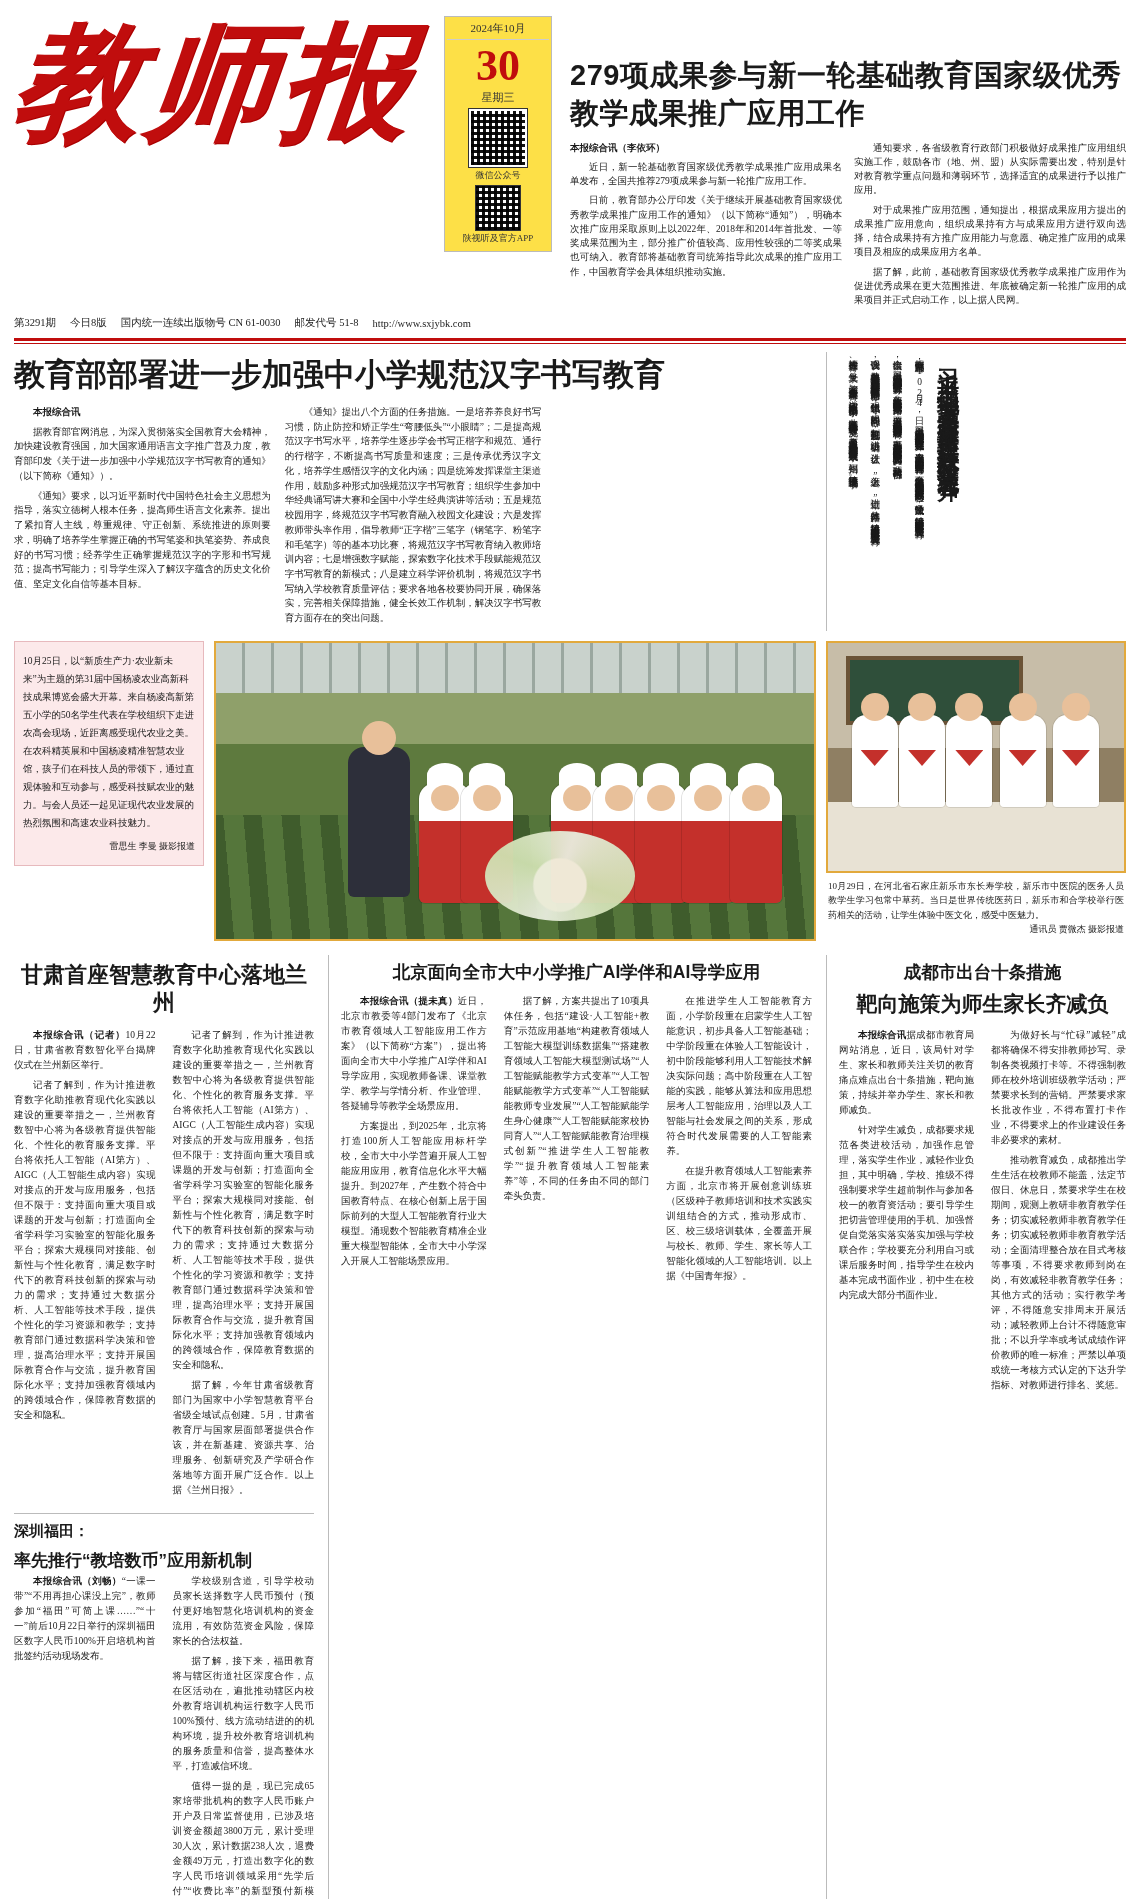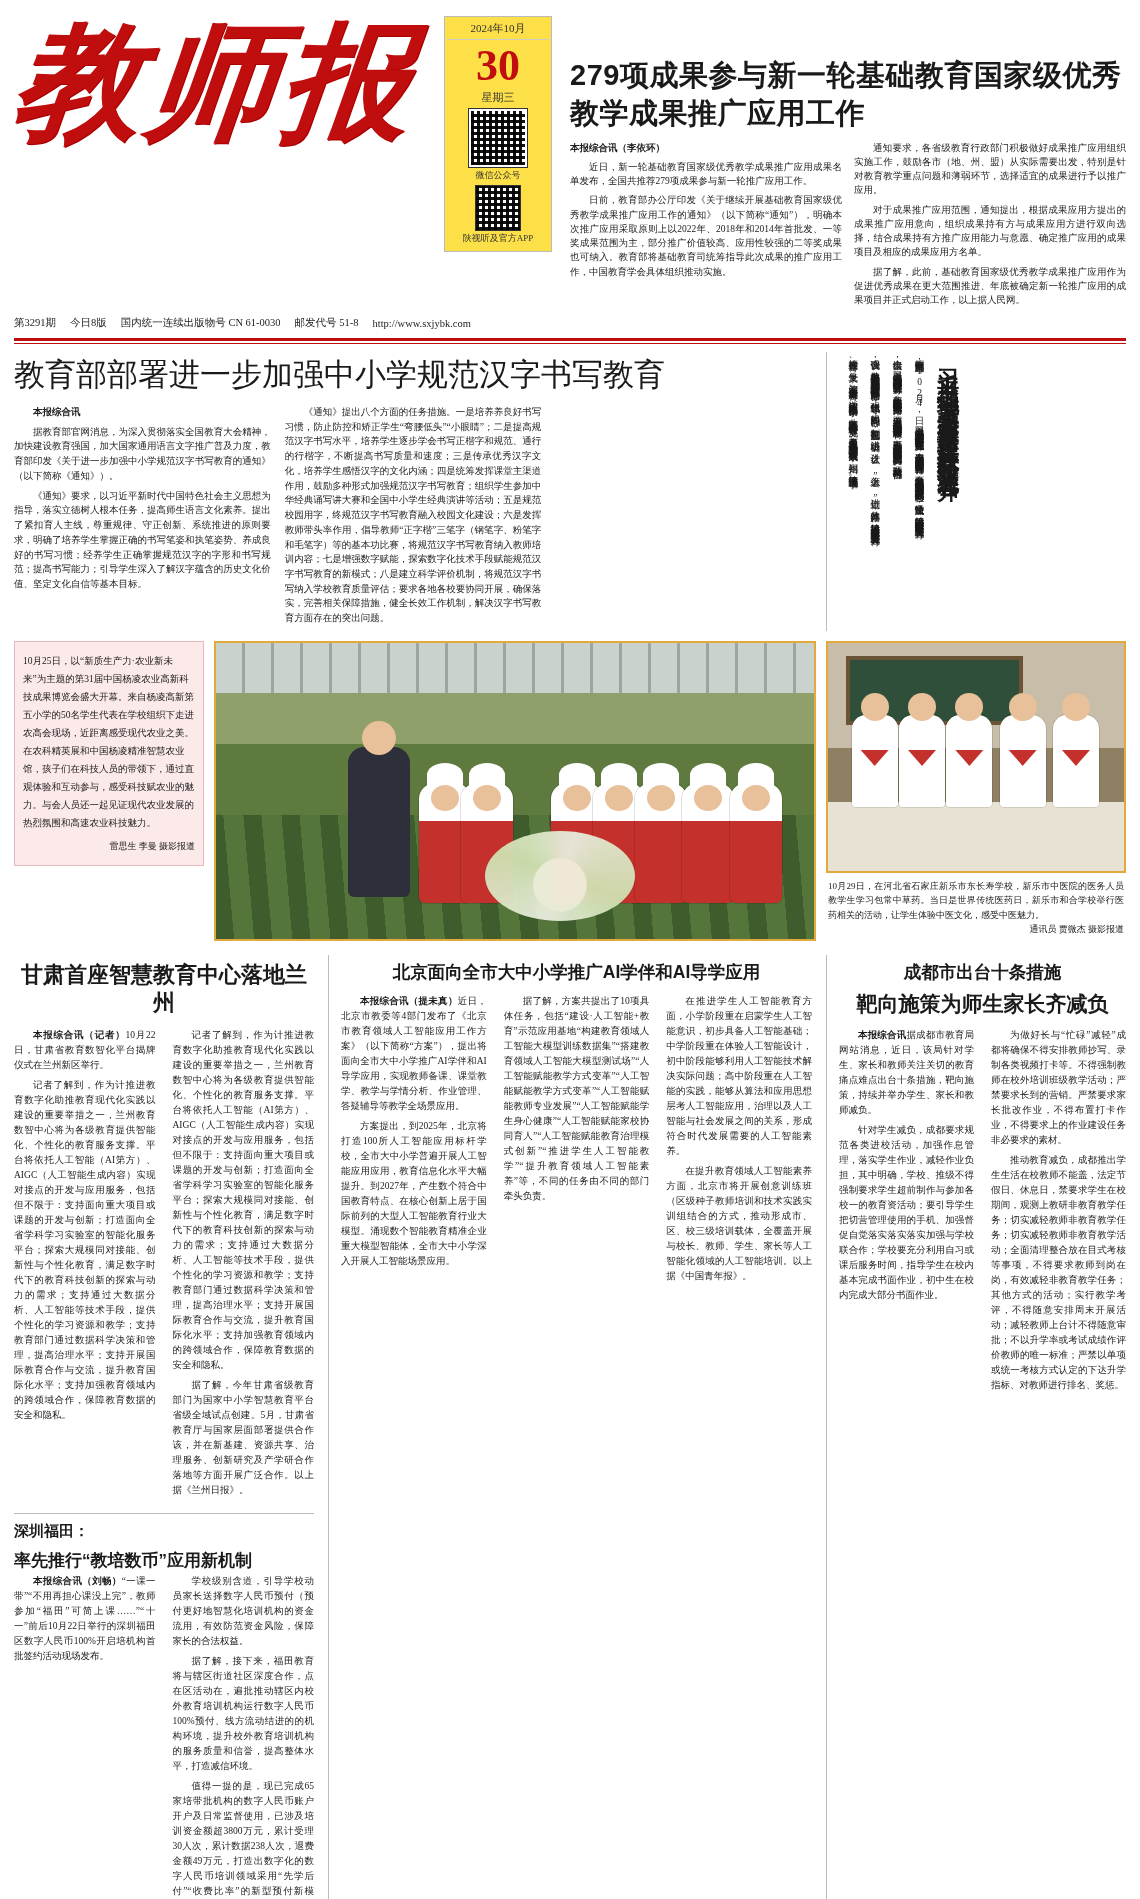--- a/index.html
+++ b/index.html
@@ -65,21 +65,21 @@
     padding-bottom:4px;
   }
   .rule-red { border-top:3px solid #c00d0d; margin:4px 0 2px 0; }
   .rule-thin { border-top:1px solid #c00d0d; margin:0 0 8px 0; }
 
   
   .secA { display:flex; gap:14px; }
   .secA-left { flex: 1 1 auto; }
   .secA-right { width:300px; flex:0 0 300px; border-left:1px solid #bbb; padding-left:12px; display:flex; }
   .headline-2 {
-    font-size:31px; font-weight:400; line-height:1.25;
+    font-size:31px; font-weight:700; line-height:1.25;
     font-family:"Liberation Sans","DejaVu Sans",sans-serif;
     margin:4px 0 10px 0;
   }
   .cols3 { display:flex; gap:14px; font-size:9.5px; line-height:1.55; text-align:justify; }
   .cols3 > div { flex:1; }
   .cols3 p { margin:0 0 5px 0; text-indent:2em; }
   .cols3 p.b::first-line { font-weight:700; }
 
   .vert-title {
     writing-mode: vertical-rl;

